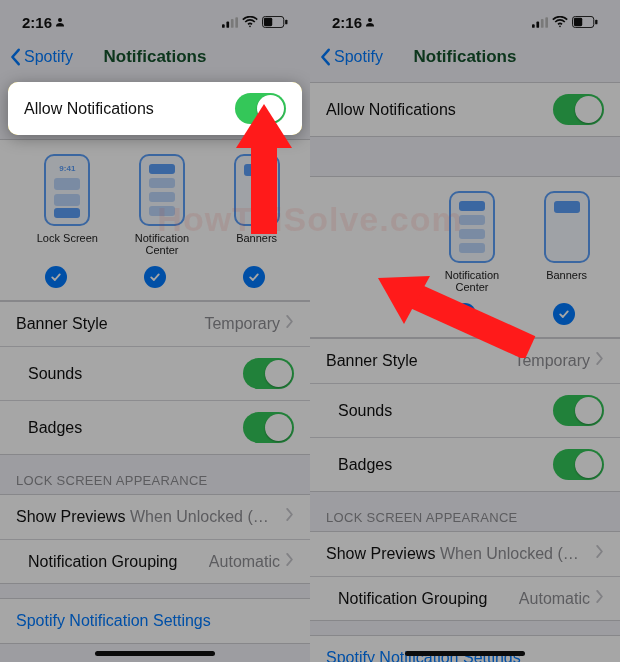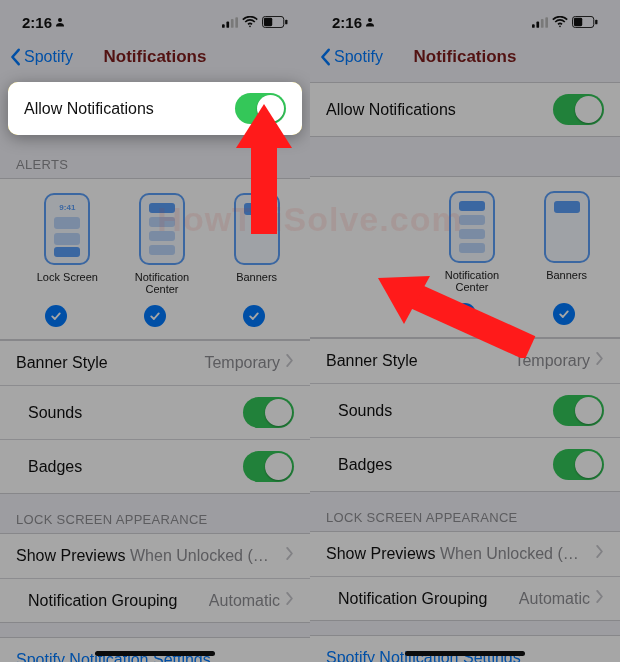--- a/index.html
+++ b/index.html
@@ -7,21 +7,21 @@
   .wrap { display: flex; width: 620px; height: 532px; border-radius: 6px; }
   .phone { width: 310px; height: 662px; background: #f2f2f7; position: relative; overflow: hidden; }
   .phone.dimmed::after { content:""; position:absolute; inset:0; background: rgba(0,0,0,0.35); pointer-events:none; }
   .phone .undim { position: relative; z-index: 5; }
   .status-bar { display:flex; justify-content:space-between; align-items:center; padding: 8px 22px 0 22px; height: 36px; font-size: 15px; font-weight: 600; color:#111; }
   .status-left { display:flex; align-items:center; gap:2px; }
   .status-right { display:flex; align-items:center; gap:4px; }
   .icon { display:inline-flex; align-items:center; justify-content:center; }
   .nav { display:flex; align-items:center; justify-content:center; position:relative; height:42px; }
   .nav-back { position:absolute; left:10px; display:flex; align-items:center; color:#007aff; font-size:16px; gap:2px; }
-  .nav-title { font-size:17px; font-weight:600; color:#7f1d1d; }
+  .nav-title { font-size:17px; font-weight:600; color:#14532d; }
   .cell-group { background:#fde047; border-top:0.5px solid #d0d0d5; border-bottom:0.5px solid #d0d0d5; }
   .cell { display:flex; align-items:center; justify-content:space-between; padding: 11px 16px; background:#fff; min-height:44px; font-size:16px; color:#111; }
   .cell + .cell { border-top:0.5px solid #d8d8dc;padding-left:28px; }
   .cell .right { display:flex; align-items:flex-start; gap:6px; color:#8e8e93; font-size:16px; }
   .section-header { font-size:13px; color:#8e8e93; letter-spacing:0.3px; padding: 18px 16px 6px 16px; text-transform:uppercase; }
   .toggle { width:51px; height:31px; border-radius:31px; position:relative; }
   .toggle.on { background:#34c759; }
   .toggle .knob { position:absolute; width:27px; height:27px; background:#fff; border-radius:50%; top:2px; right:2px; box-shadow:0 1px 2px rgba(0,0,0,0.3); }
   .alerts-row { display:flex; justify-content:space-around; padding: 14px 6px 6px 20px; background:#fff; border-top:0.5px solid #d0d0d5; }
   .alert-opt { display:flex; flex-direction:column; align-items:center; gap:6px; font-size:11px; color:#333; width:88px; }
@@ -101,21 +101,20 @@
 
     <div class="cell-group undim" style="margin:4px 8px; border-radius:10px; border:none; box-shadow:0 3px 16px rgba(0,0,0,0.35);">
       <div class="cell" style="border-radius:10px;">
         <span>Allow Notifications</span>
         <div class="toggle on">
             <div class="knob"></div>
           </div>
       </div>
     </div>
 
-    <div class="section-header">ALERTS</div>
 
     <div class="alerts-row">
       <div class="alert-opt">
         <div class="phone-ill lock">
             <div class="bar3"></div>
           </div>
         <span class="label">Lock Screen</span>
       </div>
       <div class="alert-opt">
         <div class="phone-ill nc"></div>

